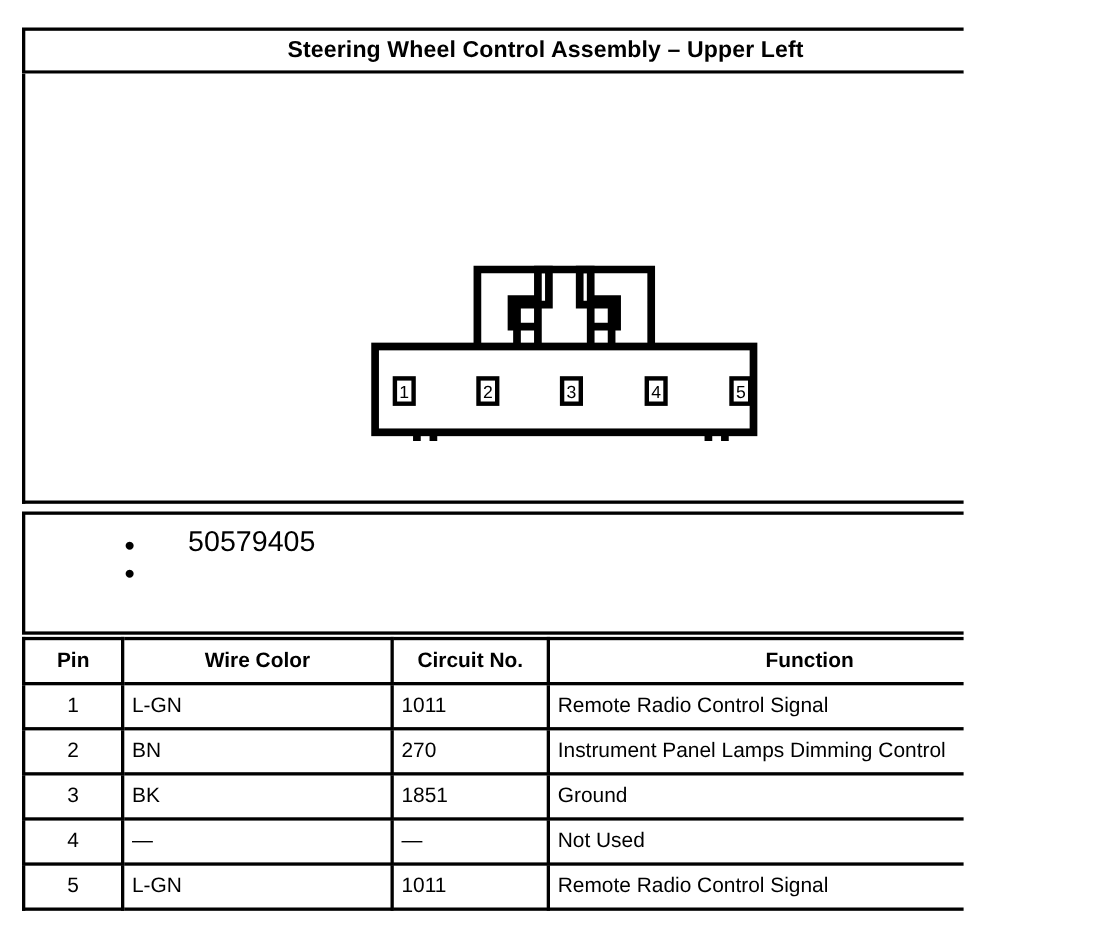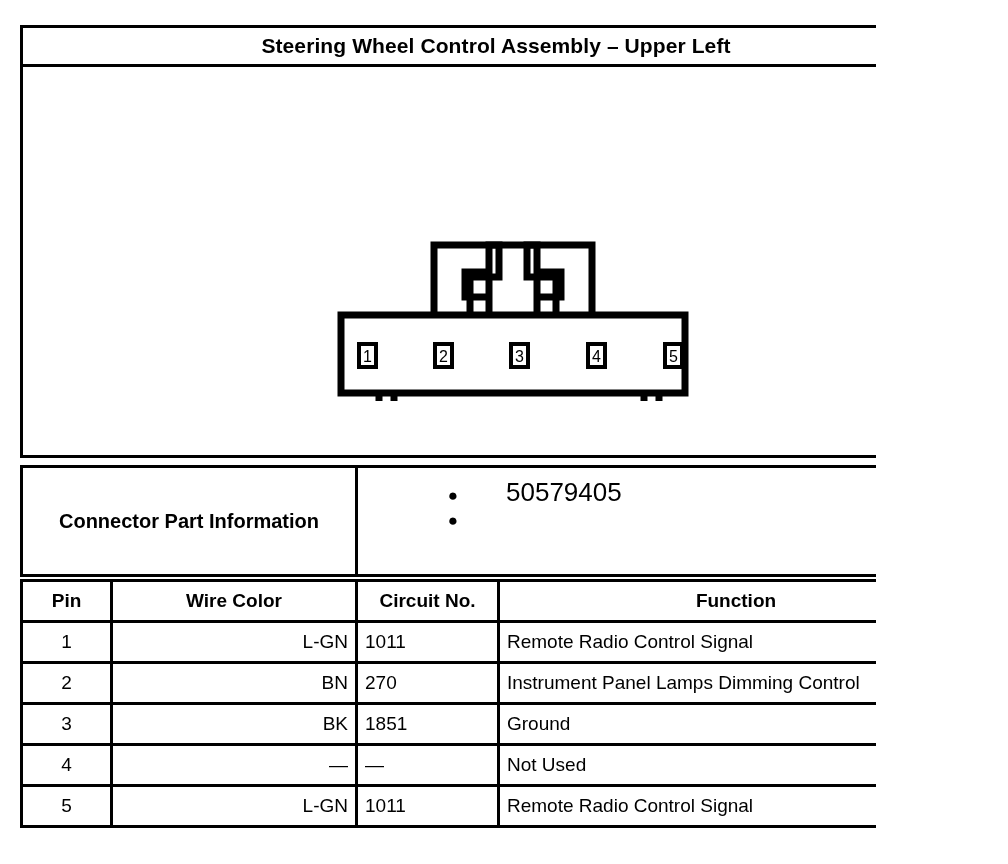--- a/index.html
+++ b/index.html
@@ -128,21 +128,21 @@
     font-weight: normal;
     box-sizing: border-box;
     overflow: hidden;
     white-space: nowrap;
   }
   .pin-table thead th {
     font-weight: bold;
     text-align: center;
   }
   .col-pin      { width: 90px;  text-align: center; }
-  .col-color    { width: 245px; text-align: right; }
+  .col-color    { width: 245px; text-align: left; }
   .col-circuit  { width: 142px; text-align: left; }
   .col-function { width: 475px; text-align: left; }
 </style>
 </head>
 <body>
 
 <div id="page">
 
   <div class="title-bar">
     <div class="title-text">Steering Wheel Control Assembly – Upper Left</div>
@@ -186,23 +186,20 @@
         </g>
         <g>
           <rect x="352" y="173" width="17" height="23" fill="none" stroke="#000" stroke-width="4"></rect>
           <text x="360.5" y="191" text-anchor="middle" font-family="Liberation Sans, sans-serif" font-size="16" fill="#000">5</text>
         </g>
       </g>
     </svg>
   </div>
 
   <div class="part-info">
-    <div class="part-info-label">
-      <span>Connector Part Information</span>
-    </div>
     <div class="part-info-list">
       <div class="bullet-row">
         <span class="bullet-dot">●</span>
         <span class="bullet-text">50579405</span>
       </div>
       <div class="bullet-row">
         <span class="bullet-dot">●</span>
       </div>
     </div>
   </div>

